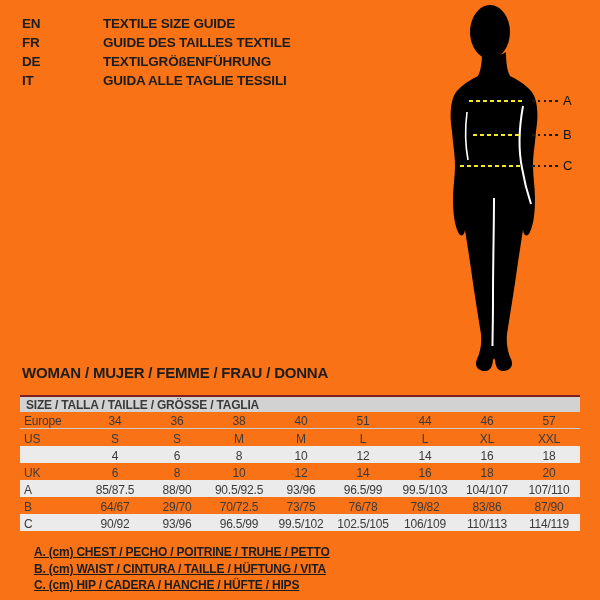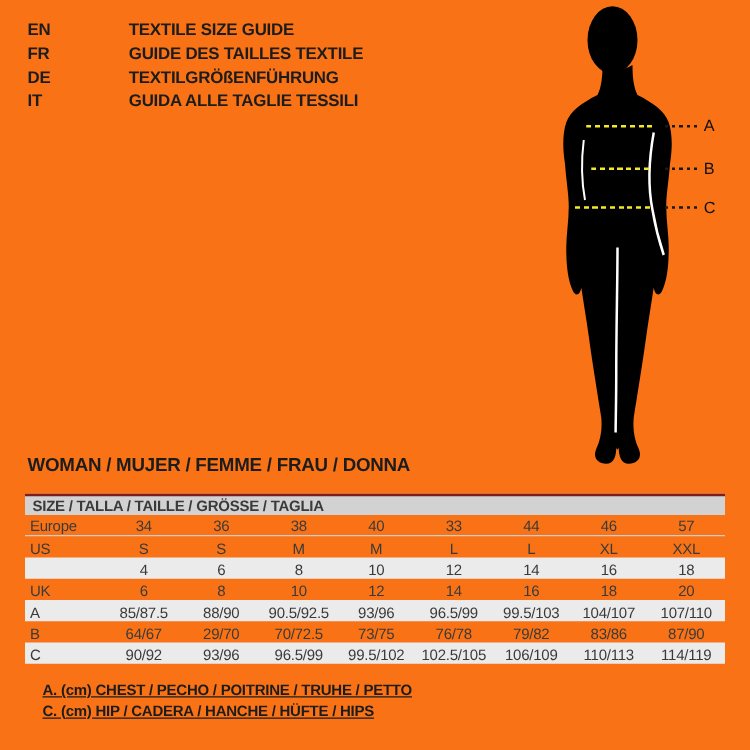--- a/index.html
+++ b/index.html
@@ -109,21 +109,21 @@
 
   <div class="size-table">
     <div class="thead">SIZE / TALLA / TAILLE / GRÖSSE / TAGLIA</div>
     <div>
         <div class="trow first">
           <div class="tlabel">Europe</div>
           <div class="tcell">34</div>
           <div class="tcell">36</div>
           <div class="tcell">38</div>
           <div class="tcell">40</div>
-          <div class="tcell">33</div>
+          <div class="tcell">51</div>
           <div class="tcell">44</div>
           <div class="tcell">46</div>
           <div class="tcell">57</div>
         </div>
         <div class="trow">
           <div class="tlabel">US</div>
           <div class="tcell">S</div>
           <div class="tcell">S</div>
           <div class="tcell">M</div>
           <div class="tcell">M</div>
@@ -185,16 +185,17 @@
           <div class="tcell">102.5/105</div>
           <div class="tcell">106/109</div>
           <div class="tcell">110/113</div>
           <div class="tcell">114/119</div>
         </div>
       </div>
   </div>
 
   <div class="legend">
     <div class="legend-row">A. (cm) CHEST / PECHO / POITRINE / TRUHE / PETTO</div>
+    <div class="legend-row">B. (cm) WAIST / CINTURA / TAILLE / HÜFTUNG / VITA</div>
     <div class="legend-row">C. (cm) HIP / CADERA / HANCHE / HÜFTE / HIPS</div>
   </div>
 
 </div>
 
 </body></html>

